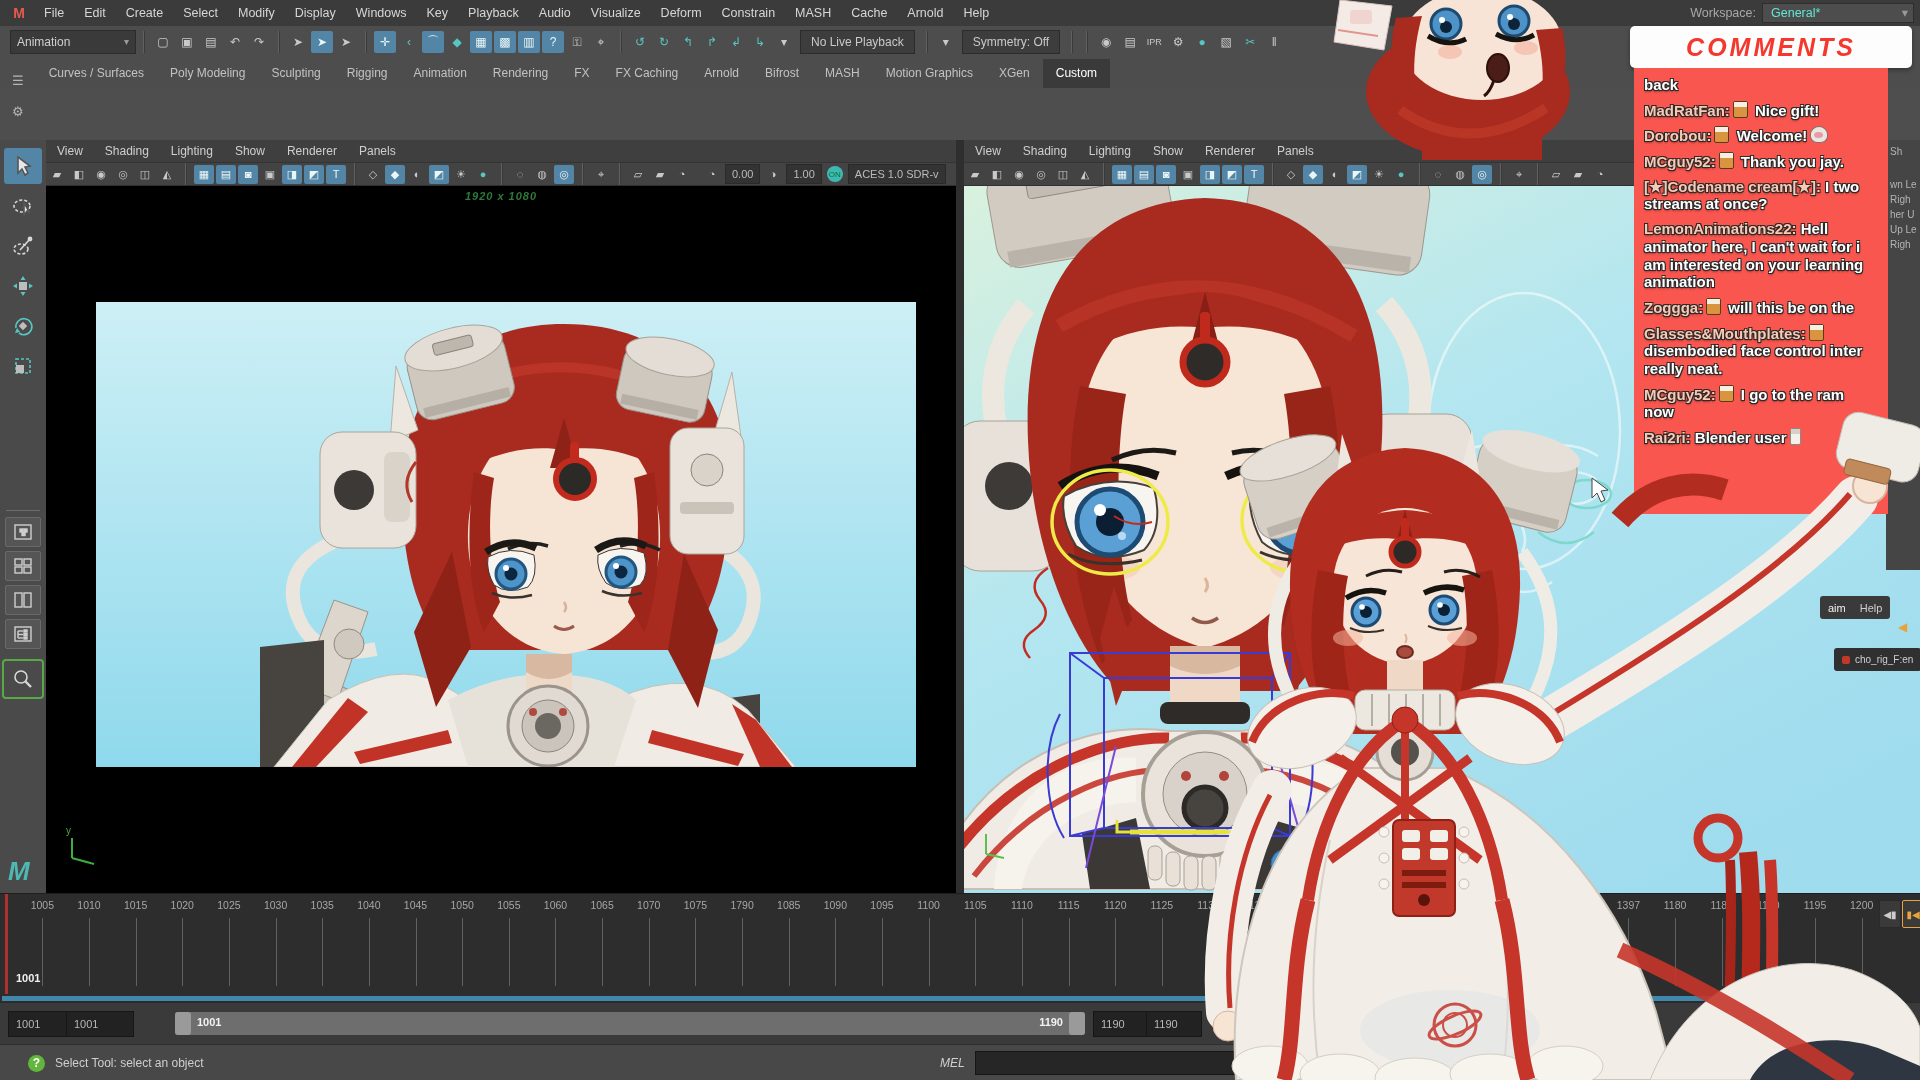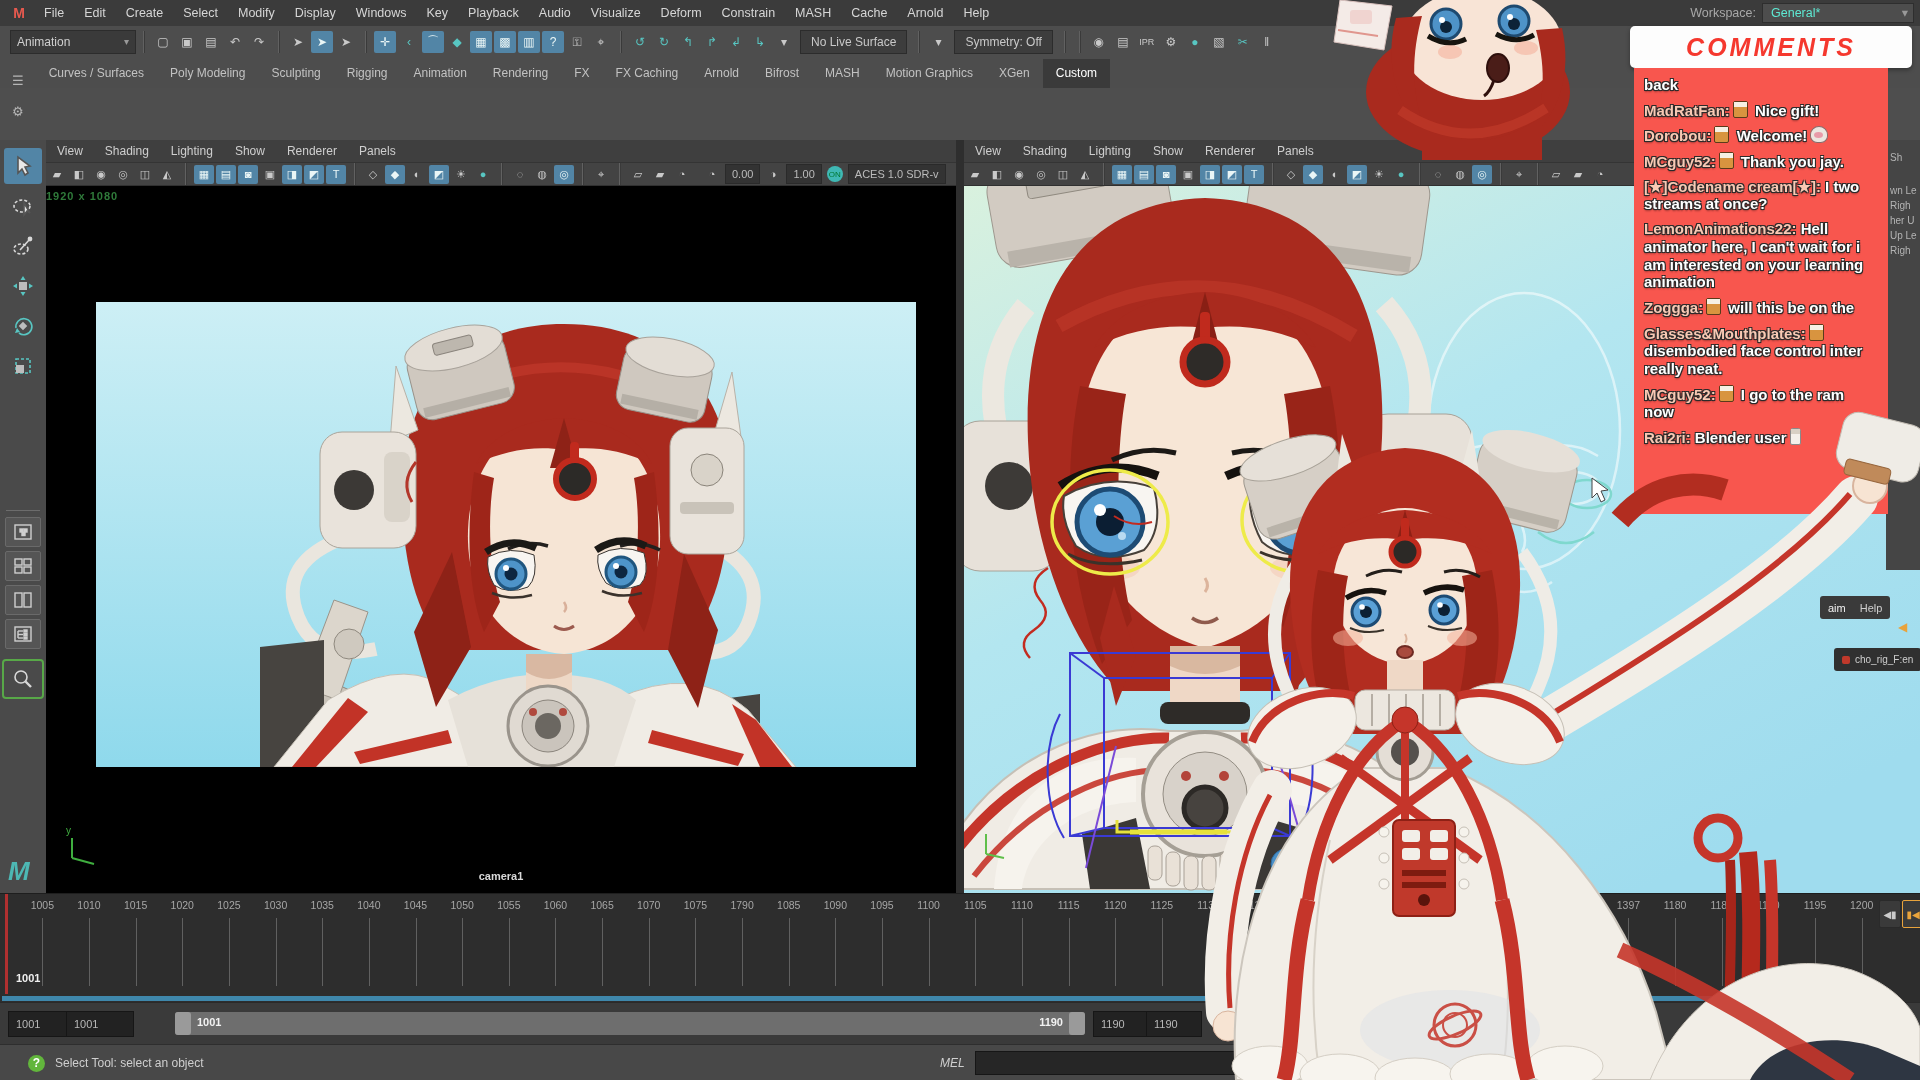--- a/index.html
+++ b/index.html
@@ -148,21 +148,21 @@
         <span class="ibox">⚿</span>
         <span class="ibox">⌖</span>
         <span class="vsep"></span>
         <span class="ibox teal">↺</span>
         <span class="ibox teal">↻</span>
         <span class="ibox teal">↰</span>
         <span class="ibox teal">↱</span>
         <span class="ibox teal">↲</span>
         <span class="ibox teal">↳</span>
         <span class="ibox">▾</span>
-        <span class="tfield">No Live Surface</span>
+        <span class="tfield">No Live Playback</span>
         <span class="vsep"></span>
         <span class="ibox">▾</span>
         <span class="tfield">Symmetry: Off</span>
         <span class="vsep"></span>
         <span class="vsep"></span>
         <span class="ibox">◉</span>
         <span class="ibox">▤</span>
         <span class="ibox" style="font-size: 9px;">IPR</span>
         <span class="ibox">⚙</span>
         <span class="ibox teal">●</span>
@@ -328,21 +328,21 @@
         <span style="display:flex;align-items:center;margin-left:8px;">
           <span class="ibox">◔</span>
           <span class="cmchip">0.00</span>
           <span class="ibox">◑</span>
           <span class="cmchip">1.00</span>
           <span class="onchip">ON</span>
           <span class="cmchip">ACES 1.0 SDR-v</span>
         </span>
       </div>
       <div class="vpcontent">
-        <div class="abs rezlabel" style="left:0;top:4px;width:100%;text-align:left;">1920 x 1080</div>
+        <div class="abs rezlabel" style="left:0;top:4px;width:100%;text-align:center;font-style:italic;">1920 x 1080</div>
 
         <svg class="abs" style="left:50px;top:116px;" width="820" height="465" viewBox="0 0 820 465">
           <defs>
             <linearGradient id="cyA" x1="0" y1="0" x2="0" y2="1">
               <stop offset="0" stop-color="#cdeff5"></stop>
                 <stop offset="1" stop-color="#8fd9ec"></stop>
             </linearGradient>
           </defs>
           <rect width="820" height="465" fill="url(#cyA)"></rect>
           <path d="M250,235 q-70,25 -48,80 q18,45 78,32" stroke="#eae6de" stroke-width="14" fill="none"></path>
@@ -412,21 +412,20 @@
           <circle cx="611" cy="168" r="16" fill="#d9d3c9" stroke="#8a847a"></circle>
           <rect x="584" y="200" width="54" height="12" rx="4" fill="#c9c3b9"></rect>
           <path d="M320,160 q-16,20 -4,40" stroke="#b3362a" stroke-width="3" fill="none"></path>
         </svg>
 
         <svg class="abs" style="left:16px;top:638px;" width="44" height="44">
           <line x1="10" y1="14" x2="10" y2="34" stroke="#3fae3f" stroke-width="2"></line>
           <line x1="10" y1="34" x2="32" y2="40" stroke="#3fae3f" stroke-width="2"></line>
           <text x="4" y="10" fill="#3fae3f" font-size="10">y</text>
         </svg>
-        <div class="abs camlabel" style="left:0;top:684px;width:100%;text-align:center;">camera1</div>
       </div>
     </div>
 
     <div class="abs" style="left:956px;top:0;width:8px;height:753px;background:#2e2e2e;"></div>
 
     <div class="vp" style="left:964px;width:956px;">
       <div class="vpmenu" id="vpmenu-right">
           <span>View</span>
           <span>Shading</span>
           <span>Lighting</span>
@@ -594,21 +593,21 @@
               <line x1="22" y1="668" x2="40" y2="672"></line>
           </g>
           <polygon points="628,292 628,312 633,307 637,316 641,314 637,305 644,304" fill="#fff" stroke="#444"></polygon>
         </svg>
         <div class="abs camlabel" style="left:0;top:684px;width:756px;text-align:center;">persp</div>
       </div>
     </div>
   </div>
 
   <div class="abs" id="rightstrip">
-      <div style="margin-top: 12px;">Sh</div>
+      <div style="margin-top: 6px;">Sh</div>
       <div style="margin-top: 22px;">wn Le</div>
       <div style="margin-top: 4px;">Righ</div>
       <div style="margin-top: 4px;">her U</div>
       <div style="margin-top: 4px;">Up Le</div>
       <div style="margin-top: 4px;">Righ</div>
     </div>
   <div class="chip" style="left:1820px;top:596px;z-index:3;">
     <span class="white">aim</span>
     <span>Help</span>
   </div>

